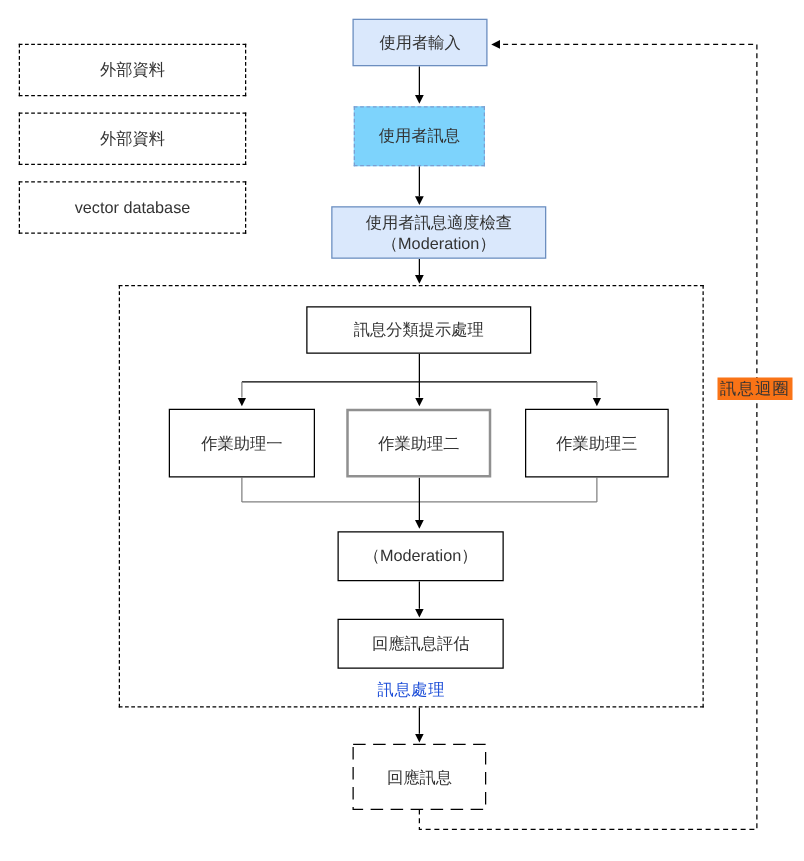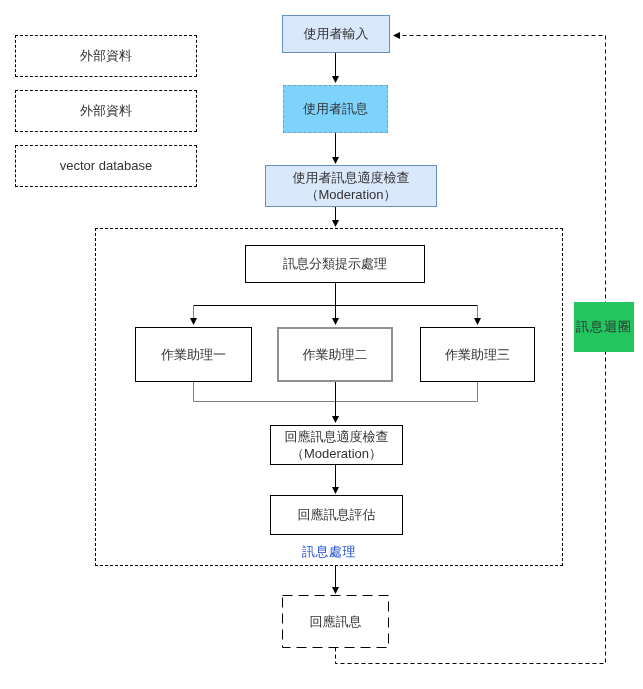--- a/index.html
+++ b/index.html
@@ -9,22 +9,22 @@
   .node{position:absolute;display:flex;align-items:center;justify-content:center;
         flex-direction:column;text-align:center;font-size:13px;line-height:1.32;
         background:#ffffff;border:1px solid #000000;box-sizing:border-box;}
   .node.blue{background:#dae8fc;border-color:#6c8ebf;}
   .node.blue-dashed{background:#7dd3fc;border:1px dashed #7b9ed1;}
   .node.dashed{border:1px dashed #000000;}
   .node.gray-border{border:2px solid #909090;}
   .node.no-border{border:none;background:transparent;}
   .group{position:absolute;border:1px dashed #000000;box-sizing:border-box;background:transparent;}
   .float-label{position:absolute;font-size:13px;color:#1d4ed8;white-space:nowrap;}
-  .loop-label{position:absolute;font-size:13px;color:#333333;background:#22c55e;
-              padding:16px 2px;letter-spacing:1px;white-space:nowrap;}
+  .loop-label{position:absolute;font-size:13px;color:#333333;background:#f97316;
+              padding:0 2px;letter-spacing:1px;white-space:nowrap;}
 </style>
 </head>
 <body>
 
 <div class="canvas">
 
   <svg class="layer" width="643" height="689">
     <defs>
       <marker id="arrow" markerWidth="8" markerHeight="8" refX="0" refY="3.5" orient="auto">
         <path d="M0,0 L7,3.5 L0,7 z" fill="#000000"></path>
@@ -91,21 +91,20 @@
     <span>訊息分類提示處理</span>
   </div>
   <div class="node gray-border" style="left:277px;top:327px;width:116px;height:55px;">
     <span>作業助理二</span>
   </div>
   <div class="node" style="left:420px;top:327px;width:115px;height:55px;">
     <span>作業助理三</span>
   </div>
 
   <div class="node" style="left:270px;top:425px;width:133px;height:40px;">
-    <span>回應訊息適度檢查</span>
     <span>（Moderation）</span>
   </div>
 
   <div class="node no-border" style="left:283px;top:596px;width:105px;height:51px;">
     <span>回應訊息</span>
   </div>
 
   <div class="node" style="left:270px;top:495px;width:133px;height:40px;">
     <span>回應訊息評估</span>
   </div>

